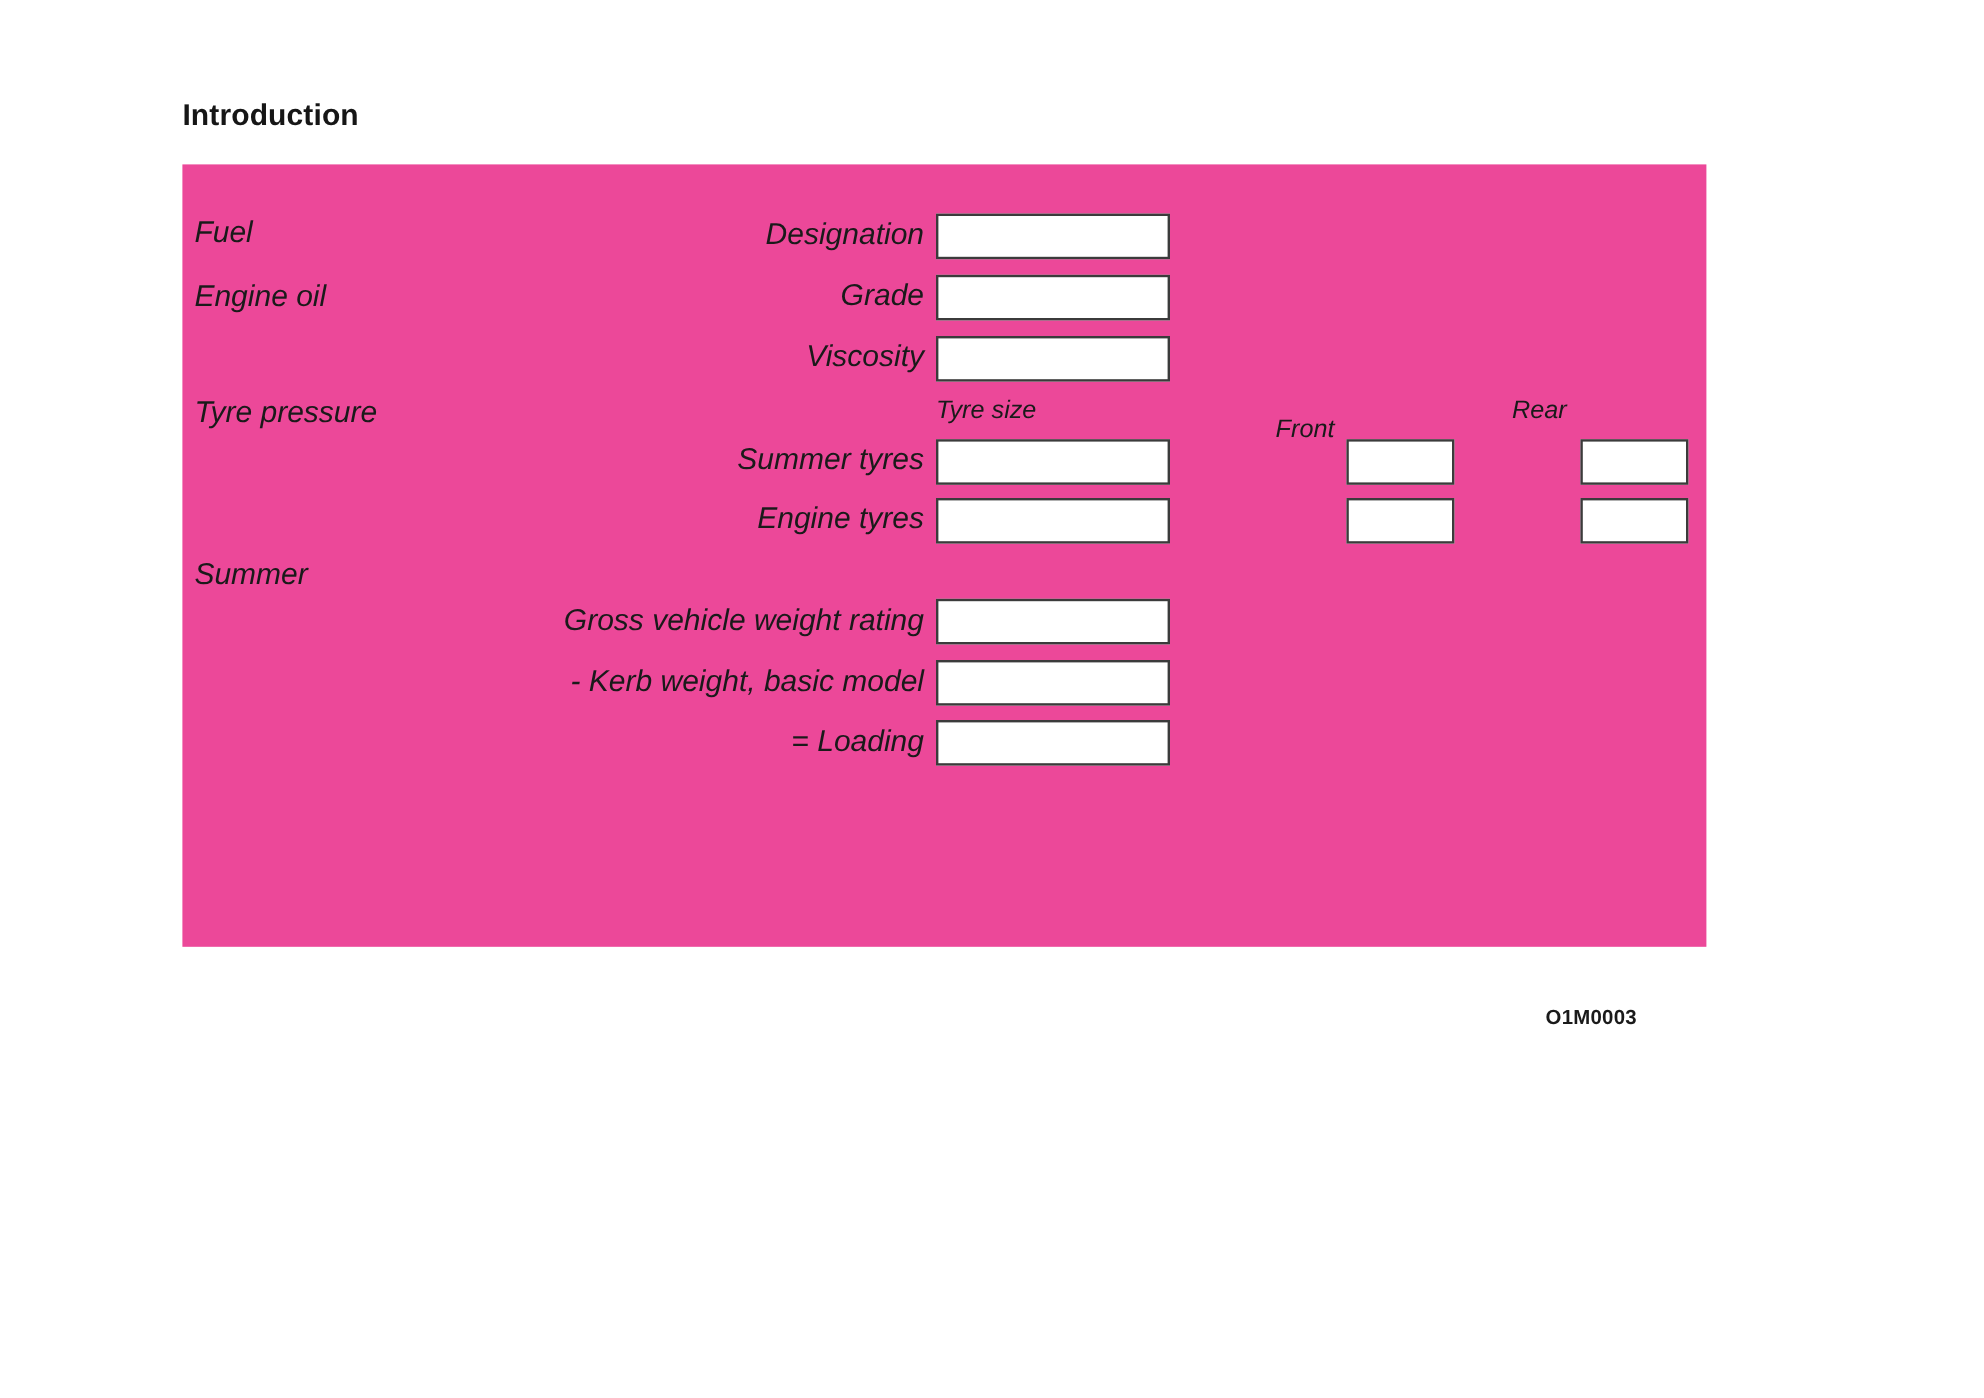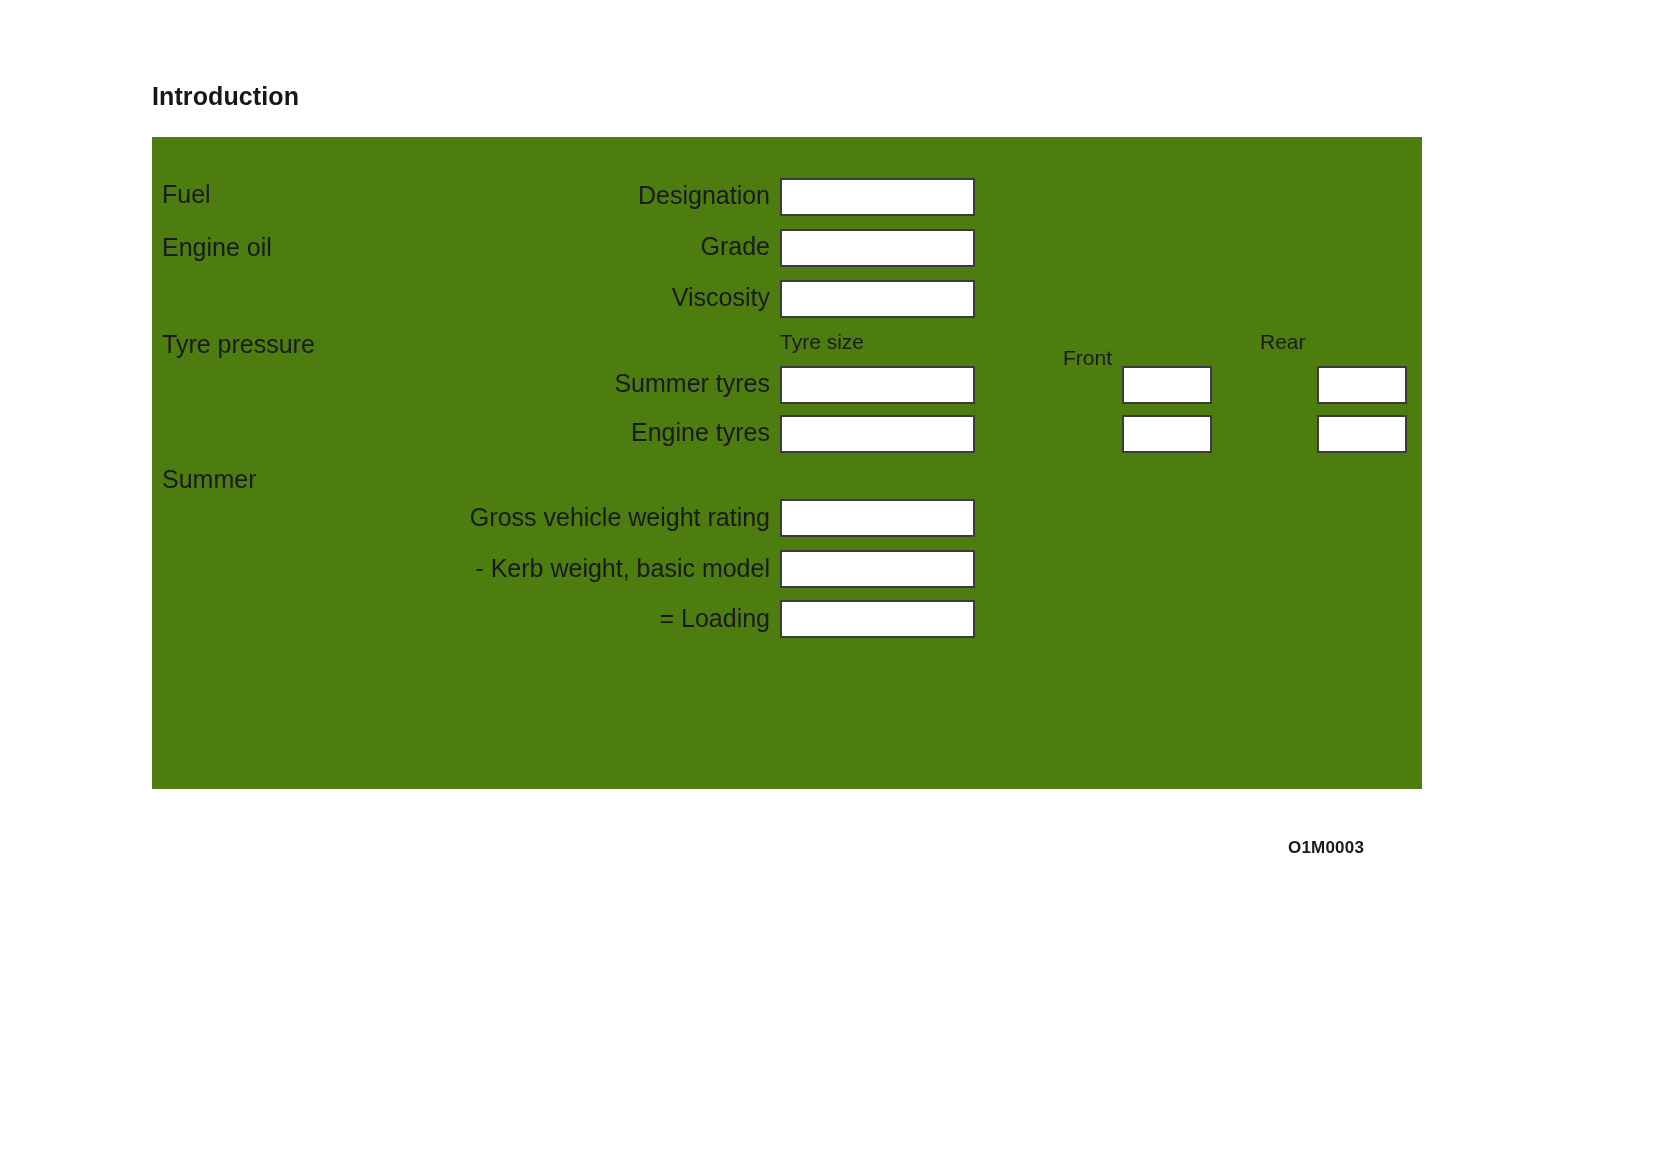--- a/index.html
+++ b/index.html
@@ -29,21 +29,22 @@
     text-align: center;
   }
 
   
   .panel {
     position: absolute;
     left: 152px;
     top: 137px;
     width: 1270px;
     height: 652px;
-    background: #4d7c0f;
+    background: #ec4899;
+    font-style: italic;
   }
 
   
   .group-label {
     position: absolute;
     font-size: 25px;
     color: #1a1a1a;
     white-space: nowrap;
   }
 

